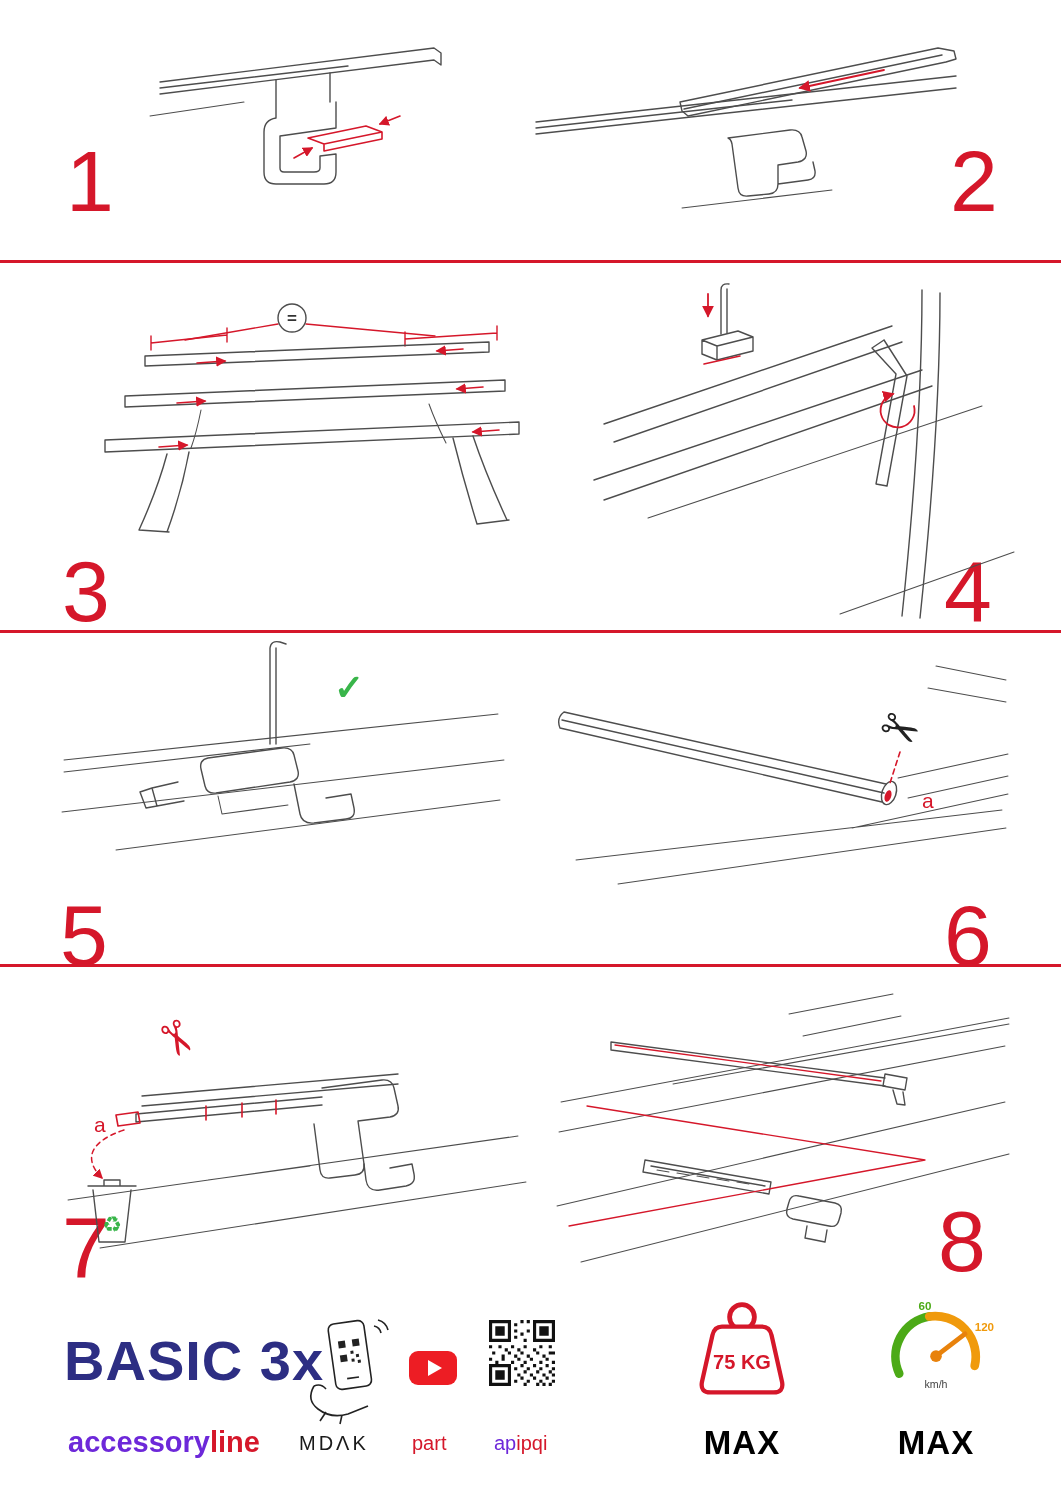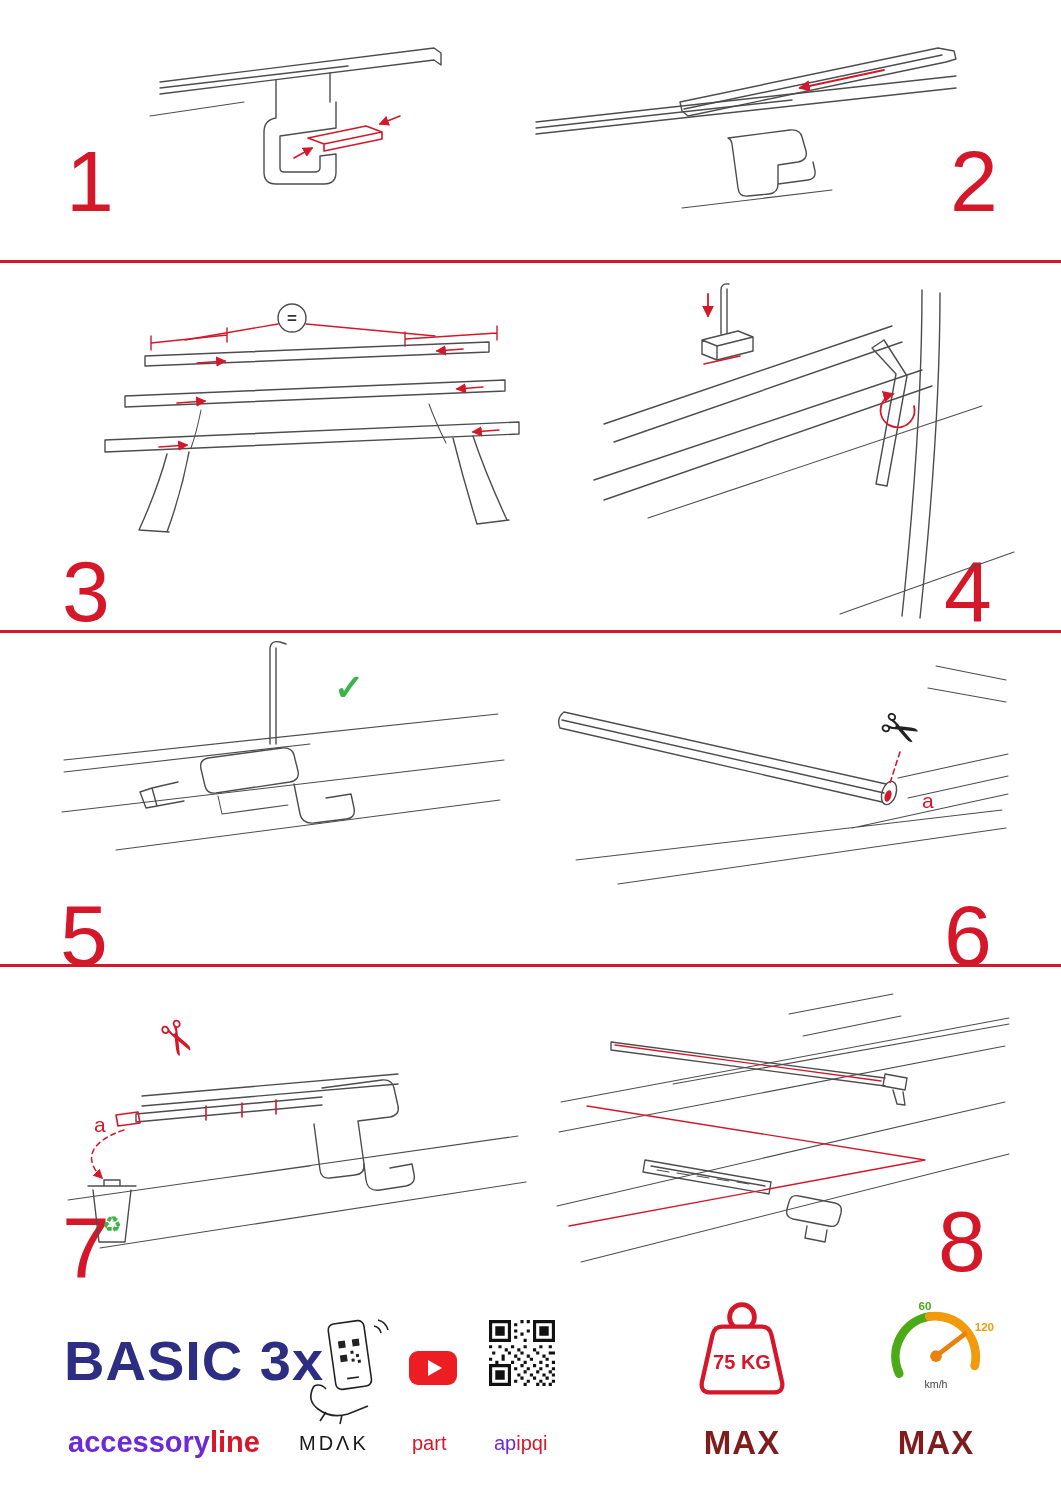--- a/index.html
+++ b/index.html
@@ -17,21 +17,21 @@
   svg { overflow:visible; display:block; }
   .art  { stroke:#4d4d4d; fill:none; stroke-width:1.4; stroke-linecap:round; stroke-linejoin:round; }
   .thin { stroke-width:1.05; }
   .red  { stroke:#d5172a; fill:none; stroke-linecap:round; stroke-linejoin:round; }
   .redfill { fill:#d5172a; stroke:none; }
   svg text { font-family:"Liberation Sans", sans-serif; }
   .brand-name { position:absolute; left:64px; top:1328px; font-size:56px; font-weight:700;
     color:#2d2e83; letter-spacing:1px; }
   .brand-sub { position:absolute; left:68px; top:1426px; font-size:29px; font-weight:700; }
   .partner { position:absolute; font-size:20px; font-weight:500; color:#1a1a1a; }
-  .maxlabel { position:absolute; font-size:33px; font-weight:700; color:#7f1d1d; text-align:center; letter-spacing:1px; }
+  .maxlabel { position:absolute; font-size:33px; font-weight:700; color:#000000; text-align:center; letter-spacing:1px; }
   .yt { position:absolute; left:409px; top:1351px; width:48px; height:34px; background:#ed1d24;
     border-radius:9px; display:flex; align-items:center; justify-content:center; }
   .yt-tri { width:0; height:0; border-left:14px solid #fff; border-top:8px solid transparent; border-bottom:8px solid transparent; margin-left:3px; }
   .c-red { color:#d5172a; }
   .c-black { color:#6d28d9; }
 </style>
 </head>
 <body>
 
 <div class="page">

